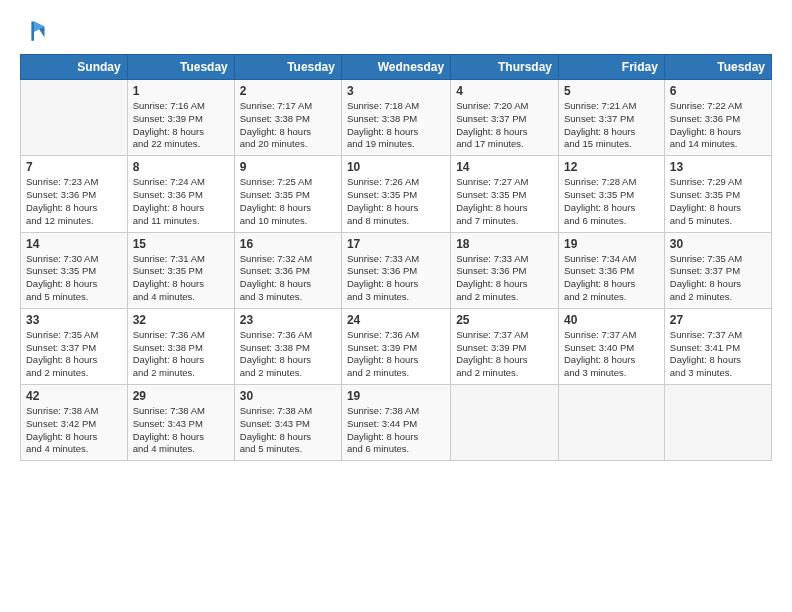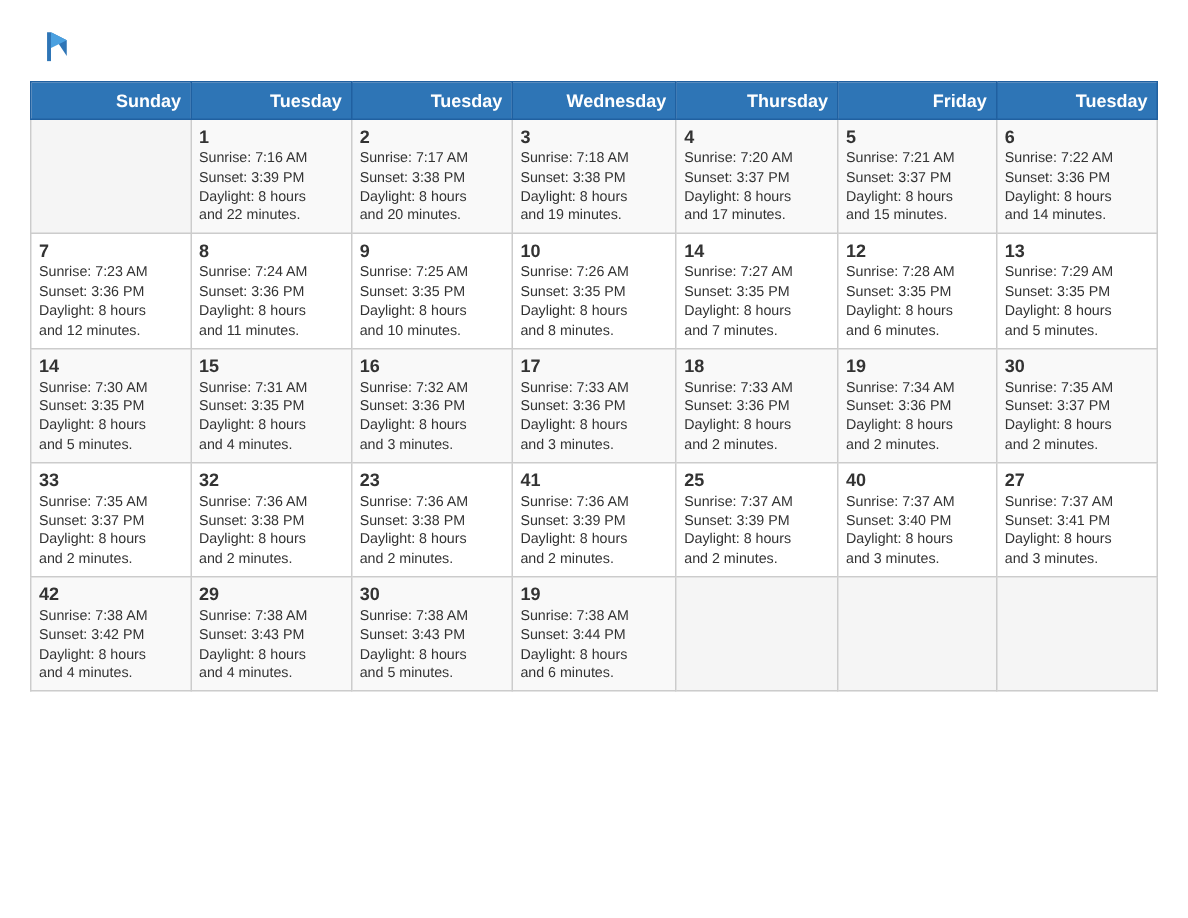--- a/index.html
+++ b/index.html
@@ -227,21 +227,21 @@
           </td>
           <td>
             <span class="cell-date">32</span>
             <div class="cell-info">Sunrise: 7:36 AM<br>Sunset: 3:38 PM<br>Daylight: 8 hours<br>and 2 minutes.</div>
           </td>
           <td>
             <span class="cell-date">23</span>
             <div class="cell-info">Sunrise: 7:36 AM<br>Sunset: 3:38 PM<br>Daylight: 8 hours<br>and 2 minutes.</div>
           </td>
           <td>
-            <span class="cell-date">41</span>
+            <span class="cell-date">24</span>
             <div class="cell-info">Sunrise: 7:36 AM<br>Sunset: 3:39 PM<br>Daylight: 8 hours<br>and 2 minutes.</div>
           </td>
           <td>
             <span class="cell-date">25</span>
             <div class="cell-info">Sunrise: 7:37 AM<br>Sunset: 3:39 PM<br>Daylight: 8 hours<br>and 2 minutes.</div>
           </td>
           <td>
             <span class="cell-date">40</span>
             <div class="cell-info">Sunrise: 7:37 AM<br>Sunset: 3:40 PM<br>Daylight: 8 hours<br>and 3 minutes.</div>
           </td>

